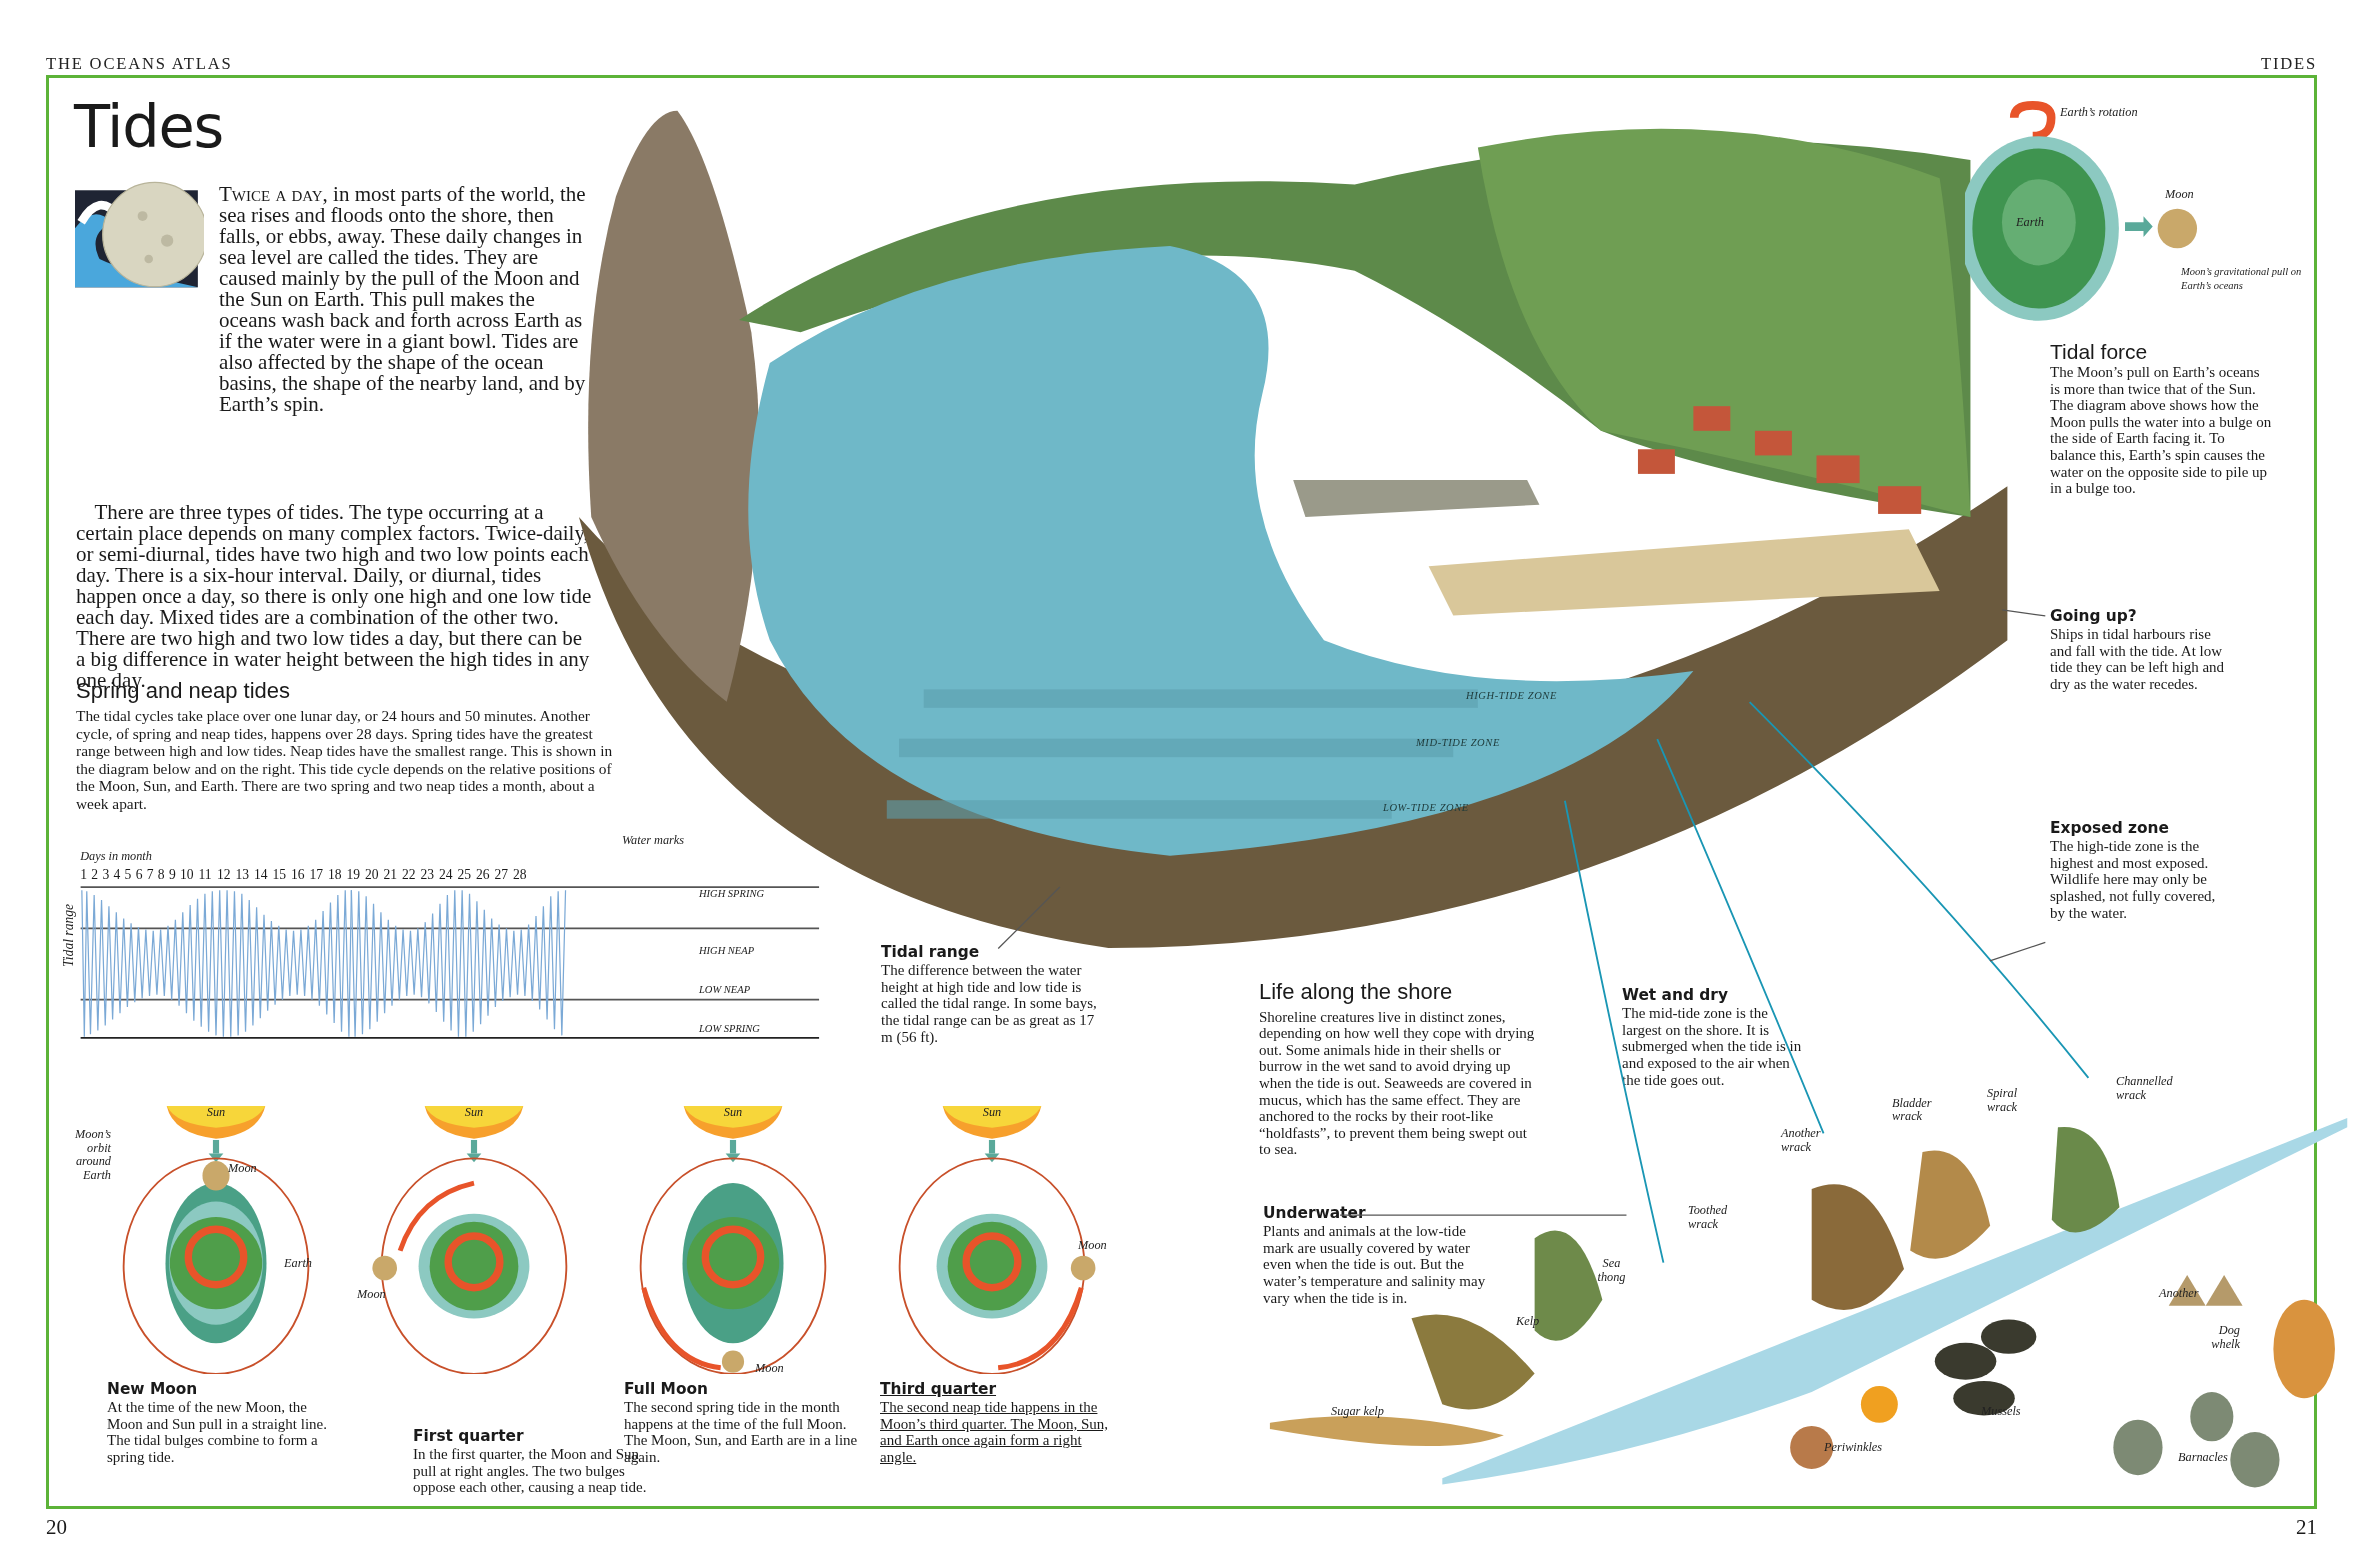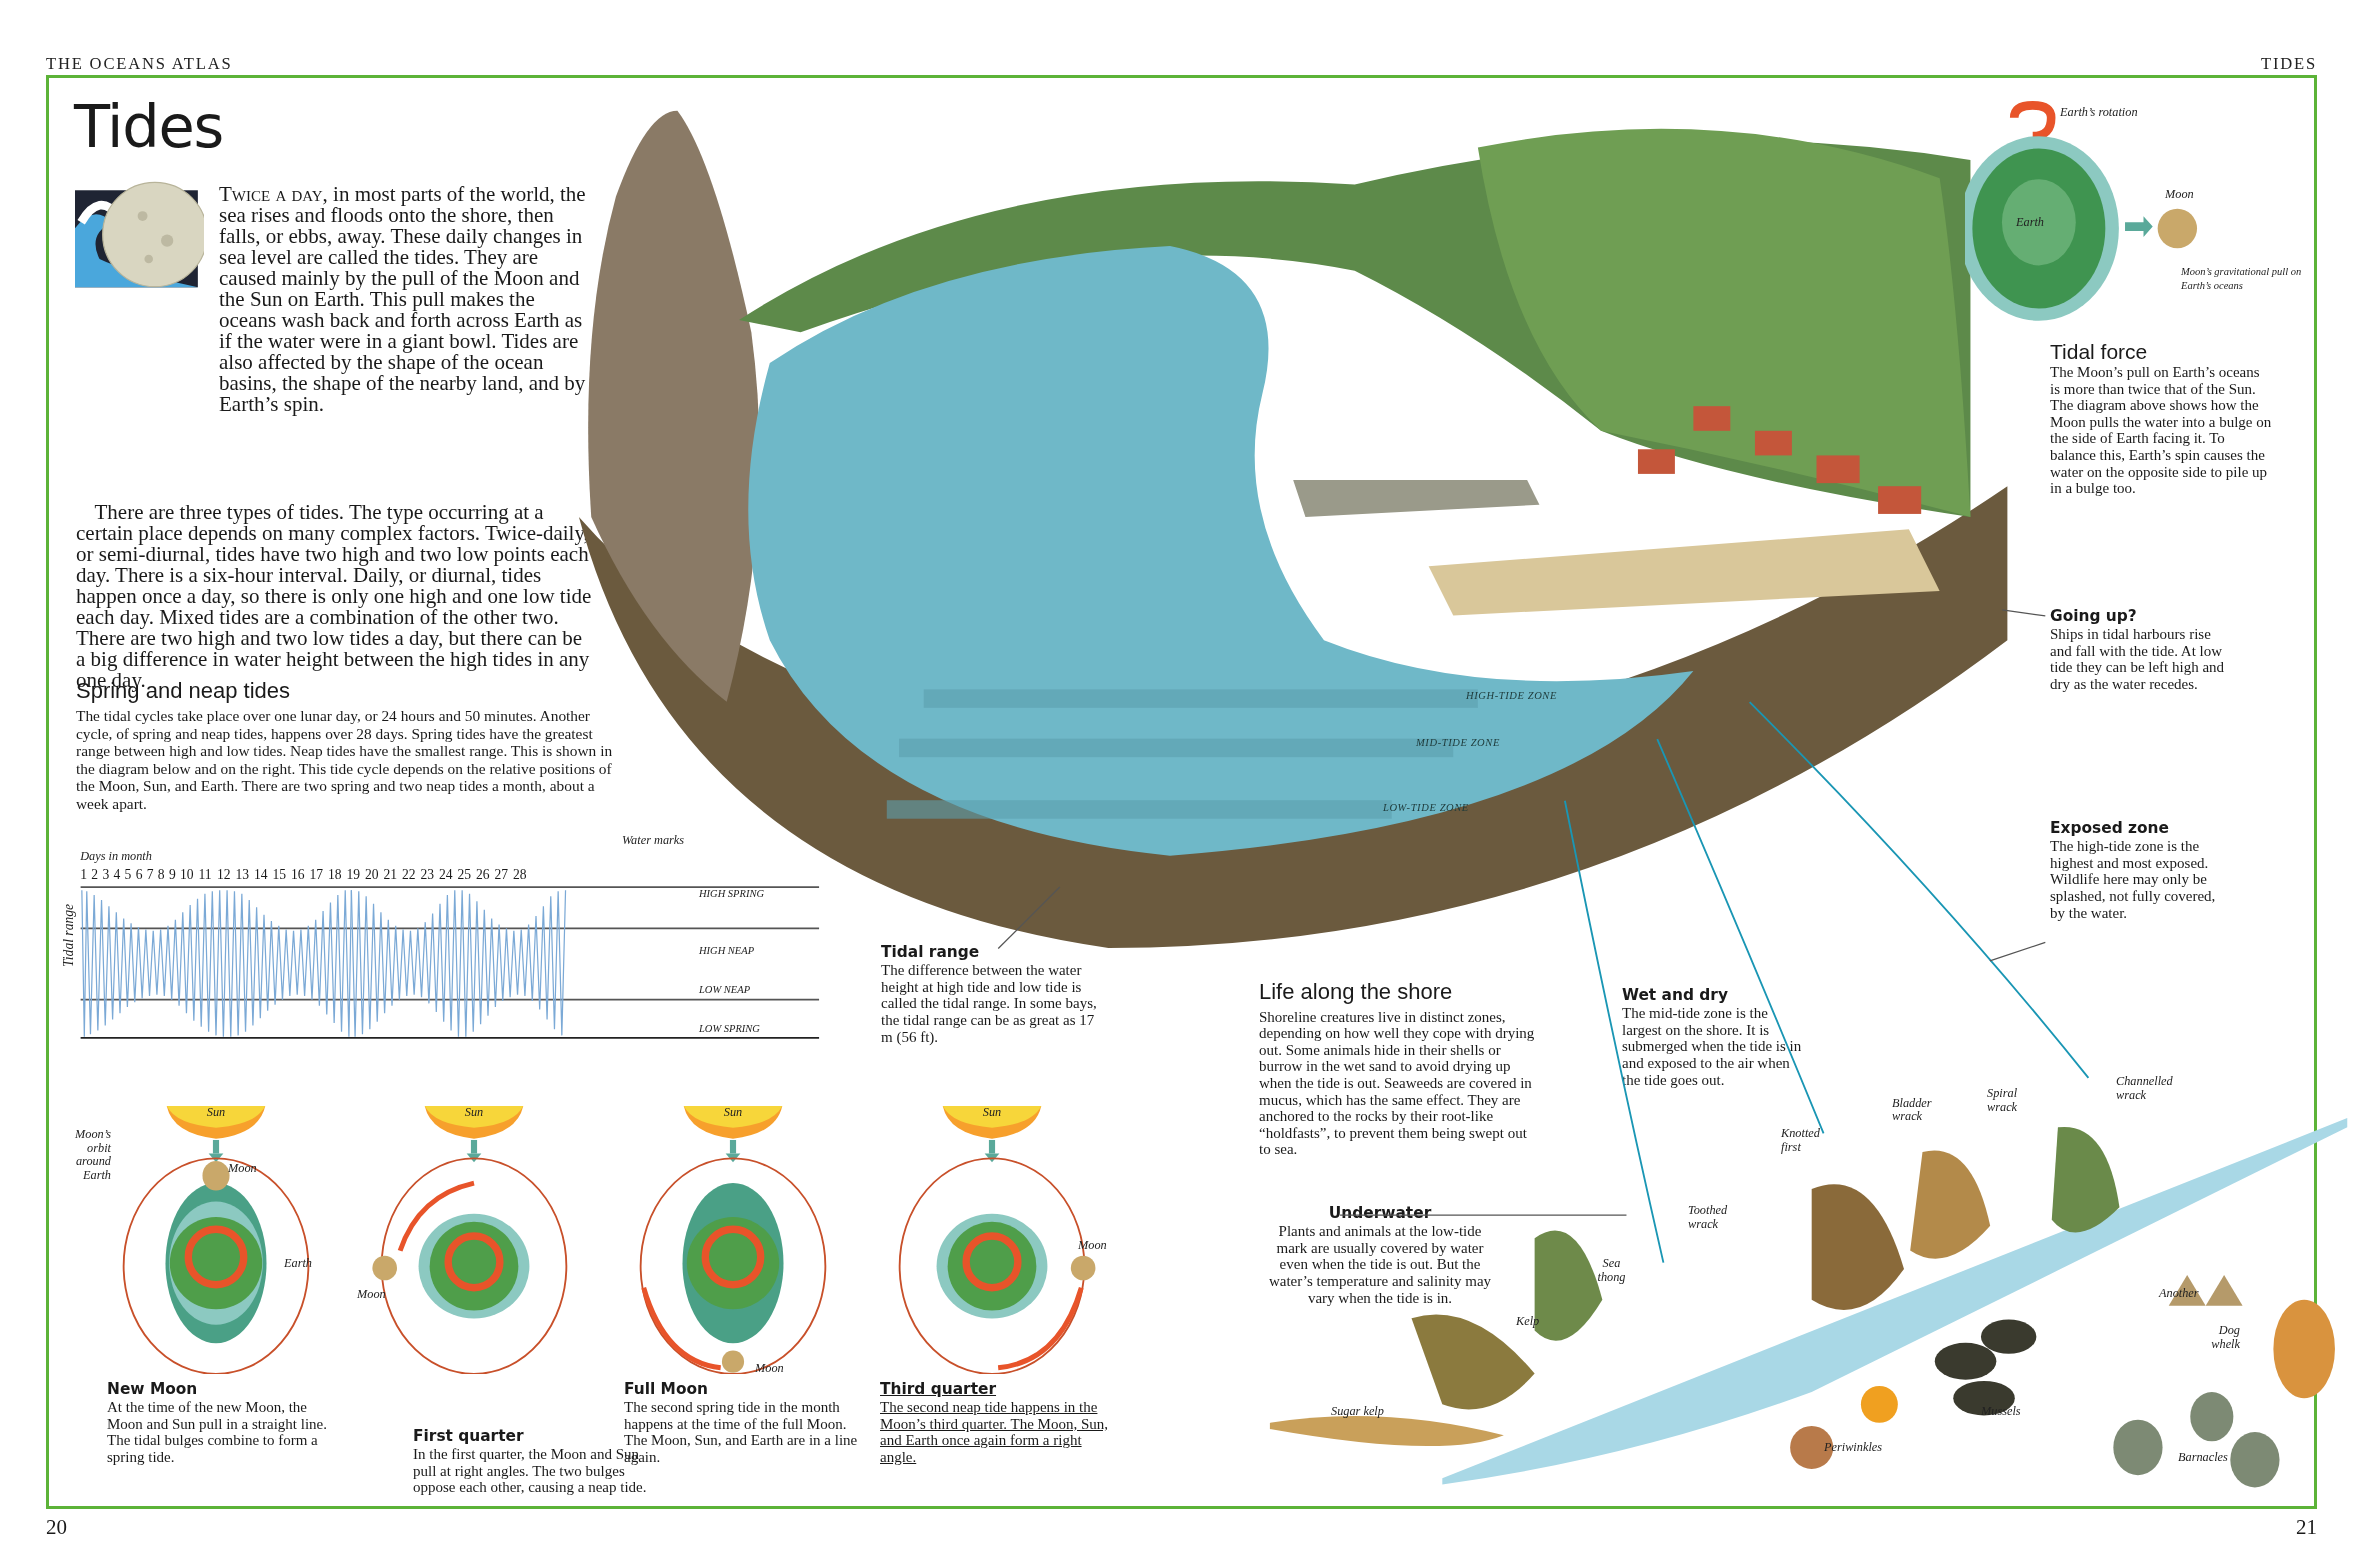--- a/index.html
+++ b/index.html
@@ -253,21 +253,21 @@
 <div class="abs" style="left:1259px;top:979px;width:283px;">
   <div class="h2">Life along the shore</div>
   <div class="body-cap" style="margin-top:3.7px;">Shoreline creatures live in distinct zones, depending on how well they cope with drying out. Some animals hide in their shells or burrow in the wet sand to avoid drying up when the tide is out. Seaweeds are covered in mucus, which has the same effect. They are anchored to the rocks by their root-like “holdfasts”, to prevent them being swept out to sea.</div>
 </div>
 
 <div class="abs" style="left:1622px;top:986px;width:185px;">
   <div class="h3">Wet and dry</div>
   <div class="body-cap">The mid-tide zone is the largest on the shore. It is submerged when the tide is in and exposed to the air when the tide goes out.</div>
 </div>
 
-<div class="abs" style="left:1263px;top:1204px;width:234px;text-align:center;">
+<div class="abs" style="left:1263px;top:1204px;width:234px;">
   <div class="h3">Underwater</div>
   <div class="body-cap">Plants and animals at the low-tide mark are usually covered by water even when the tide is out. But the water’s temperature and salinity may vary when the tide is in.</div>
 </div>
 
 <div class="abs" style="left:1257px;top:1115px;width:1097px;height:394px;">
   <svg width="1097" height="394" viewBox="0 0 1780 640">
     <path d="M300 590 L1770 5 L1770 20 L900 450 Q600 560 300 600Z" fill="#a9d8e6"></path>
     <g fill="#c9a05a">
         <path d="M20 500 Q200 470 400 520 Q300 560 20 510Z"></path>
       </g>
@@ -301,21 +301,21 @@
         <ellipse cx="1620" cy="560" rx="40" ry="45"></ellipse>
       </g>
     <ellipse cx="1700" cy="380" rx="50" ry="80" fill="#d9933e"></ellipse>
     <circle cx="1010" cy="470" r="30" fill="#f0a020"></circle>
     <circle cx="900" cy="540" r="35" fill="#b87a4a"></circle>
   </svg>
   <div class="abs lbl" style="left:74px;top:290px;">Sugar kelp</div>
   <div class="abs lbl" style="left:259px;top:200px;">Kelp</div>
   <div class="abs lbl" style="left:336px;top:142px;width:37px;text-align:center;">Sea thong</div>
   <div class="abs lbl" style="left:431px;top:89px;width:49px;">Toothed wrack</div>
-  <div class="abs lbl" style="left:524px;top:12.3px;width:49px;">Knotted first</div>
+  <div class="abs lbl" style="left:524px;top:12.3px;width:49px;">Another wrack</div>
   <div class="abs lbl" style="left:635px;top:-18.5px;width:49px;">Bladder wrack</div>
   <div class="abs lbl" style="left:730px;top:-28px;width:43px;">Spiral wrack</div>
   <div class="abs lbl" style="left:859px;top:-40px;width:74px;">Channelled wrack</div>
   <div class="abs lbl" style="left:902px;top:172px;">Another</div>
   <div class="abs lbl" style="left:952px;top:209px;width:31px;text-align:right;font-family:Liberation Serif, serif;">Dog whelk</div>
   <div class="abs lbl" style="left:724px;top:290px;">Mussels</div>
   <div class="abs lbl" style="left:567px;top:326px;">Periwinkles</div>
   <div class="abs lbl" style="left:921px;top:336px;">Barnacles</div>
 </div>
 

